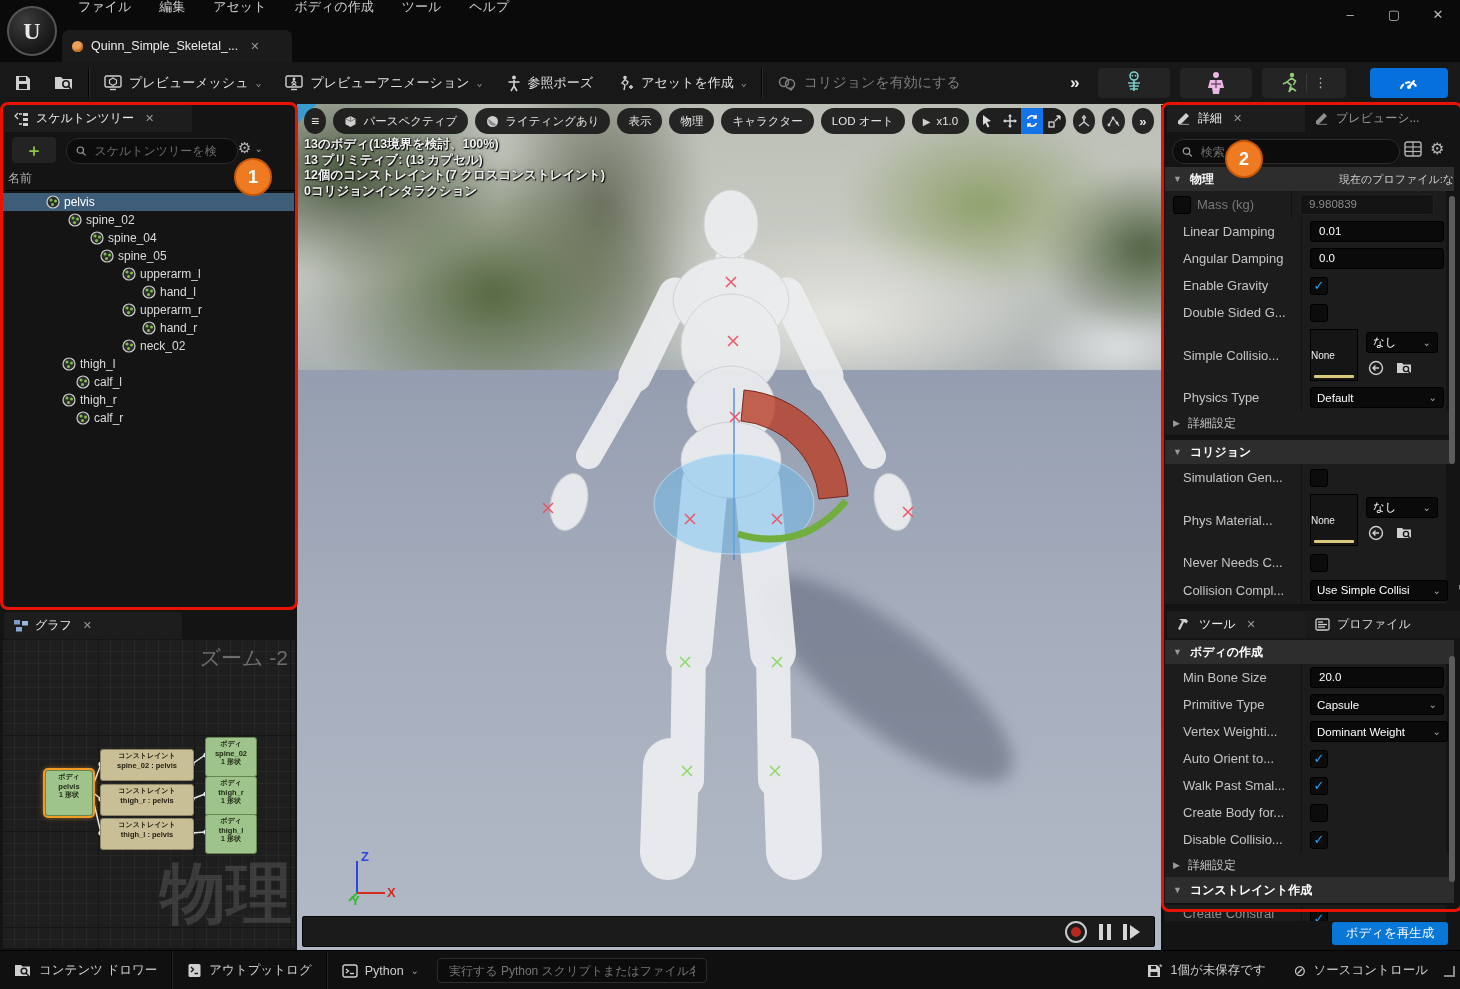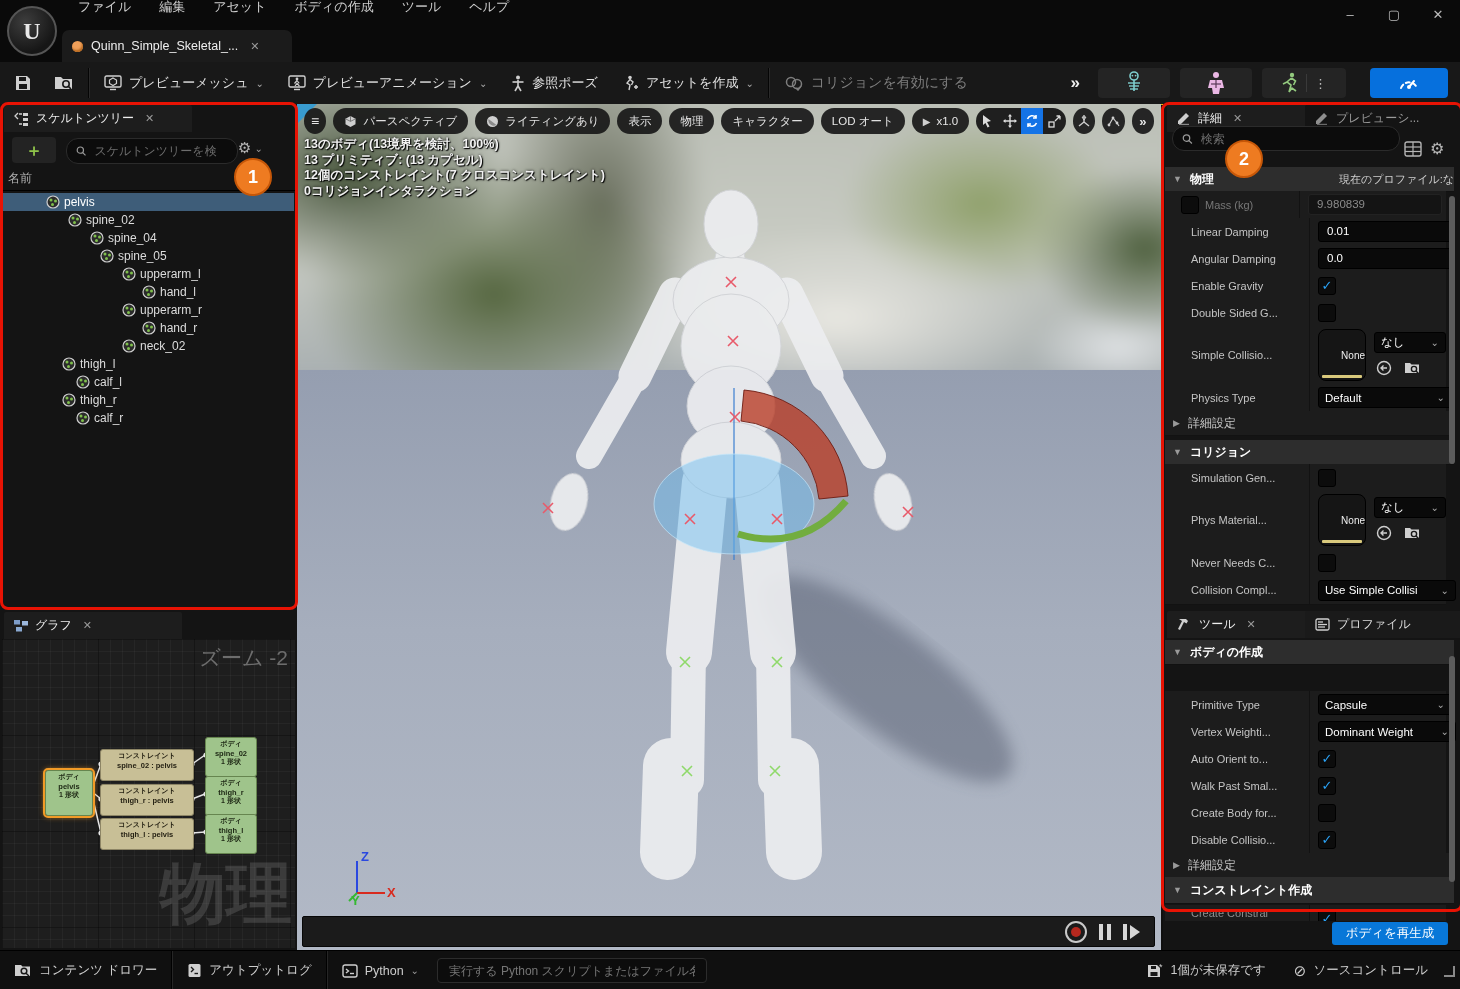--- a/index.html
+++ b/index.html
@@ -13,21 +13,21 @@
   .menu-item{padding:0 14px;height:46px;line-height:30px;color:#cfcfcf;font-size:13px;cursor:default;}
   .winbtn{width:44px;height:30px;line-height:30px;text-align:center;color:#bbb;font-size:13px;}
   .logo{left:7px;top:6px;width:46px;height:46px;border-radius:50%;
         background:radial-gradient(circle at 35% 30%,#3d3d3d,#161616 70%);
         border:2px solid #555;z-index:30;display:flex;align-items:center;justify-content:center;
         color:#e8e8e8;font-family:"Liberation Serif","DejaVu Serif",serif;font-size:24px;font-weight:bold;}
   .tabbar{left:0;top:30px;width:1460px;height:32px;background:#0a0a0a;}
   .asset-tab{left:62px;top:30px;width:210px;height:32px;background:#1b1b1b;border-radius:7px 7px 0 0;
              display:flex;align-items:center;padding:0 10px;gap:8px;}
   .dirty-dot{width:11px;height:11px;border-radius:50%;background:#f0a05a;box-shadow:inset -1px -2px 2px #b86a20;}
-  .toolbar{left:0;top:62px;width:1460px;height:42px;background:#181818;border-bottom:1px solid #eab308;}
+  .toolbar{left:0;top:62px;width:1460px;height:42px;background:#181818;border-bottom:1px solid #eab308;font-family:Liberation Mono, monospace;}
   .tbtn{display:flex;align-items:center;gap:7px;padding:0 12px;height:42px;color:#e2e2e2;font-size:13px;}
   .tbtn.dim{color:#7d7d7d;}
   .vsep{width:1px;height:30px;background:#050505;border-right:1px solid #2a2a2a;margin:0 2px;}
   .mode-btn{height:30px;border-radius:4px;background:#242424;display:flex;align-items:center;justify-content:center;}
   .sim-btn{background:#0670dd;}
   
   .panel-tab{height:27px;background:#1d1d1d;display:flex;align-items:center;gap:7px;padding:0 10px;border-radius:2px 2px 0 0;}
   .panel-tab.inactive{background:#141414;color:#9a9a9a;}
   .close-x{color:#9a9a9a;font-size:11px;margin-left:4px;}
   .search-pill{background:#0c0c0c;border:1px solid #2b2b2b;border-radius:12px;display:flex;align-items:center;gap:6px;padding:0 9px;}
@@ -35,37 +35,37 @@
                      font-family:"Liberation Sans","DejaVu Sans",sans-serif;}
   .search-pill input::placeholder{color:#6d6d6d;}
   .gear{color:#b5b5b5;font-size:15px;}
   
   .tree-row{position:absolute;left:2px;width:292px;height:18px;line-height:18px;color:#dcdcdc;font-size:12px;}
   .tree-row.sel{background:#3e5d79;color:#fff;}
   .tree-icon{position:absolute;top:2px;width:14px;height:14px;}
   .tree-label{position:absolute;top:0;}
   
   .drow{position:absolute;left:1165px;width:281px;background:#1c1c1c;border-bottom:1px solid #121212;display:flex;align-items:center;}
-  .dlbl{width:118px;padding-left:18px;color:#c4c4c4;font-size:11px;white-space:nowrap;overflow:hidden;flex:none;margin-left:8px;}
+  .dlbl{width:118px;padding-left:18px;color:#c4c4c4;font-size:13px;white-space:nowrap;overflow:hidden;flex:none;}
   .dval{flex:1;display:flex;align-items:center;gap:6px;border-left:1px solid #121212;align-self:stretch;padding-left:8px;}
   .dinput{background:#0a0a0a;border:1px solid #000;border-radius:3px;height:19px;line-height:19px;
           padding:0 8px;color:#fff;font-size:11.5px;width:116px;white-space:nowrap;overflow:hidden;}
   .dinput.dim{color:#8b8b8b;background:#141414;border-color:#222;}
   .dd{background:#0a0a0a;border:1px solid #000;border-radius:3px;height:19px;display:flex;align-items:center;
       padding:0 6px;color:#fff;font-size:11.5px;justify-content:space-between;}
   .dd .chev{color:#a8a8a8;font-size:10px;margin-left:6px;}
   .cb{width:16px;height:16px;background:#0c0c0c;border:1px solid #000;border-radius:3px;display:flex;align-items:center;justify-content:center;}
   .cb .ck{color:#2aa3f7;font-size:13px;font-weight:bold;line-height:1;}
   .sect{position:absolute;left:1165px;width:281px;height:24px;background:#2d2d2d;display:flex;align-items:center;
         gap:8px;padding-left:8px;font-weight:bold;color:#fff;font-size:12px;border-bottom:1px solid #111;}
   .tri{color:#9a9a9a;font-size:9px;}
   .advrow{position:absolute;left:1165px;width:281px;height:24px;background:#1c1c1c;border-bottom:1px solid #121212;
           display:flex;align-items:center;gap:8px;padding-left:8px;color:#c8c8c8;font-size:12px;}
-  .thumb{width:46px;height:50px;background:#151515;border:1px solid #000;border-radius:8px;position:relative;
-         display:flex;align-items:center;justify-content:flex-end;color:#eee;font-size:10px;}
+  .thumb{width:46px;height:50px;background:#151515;border:1px solid #000;border-radius:0;position:relative;
+         display:flex;align-items:center;justify-content:flex-start;color:#eee;font-size:10px;}
   .thumb::after{content:"";position:absolute;left:3px;right:3px;bottom:2px;height:3px;background:#d9c97c;border-radius:1px;}
   .mini-ic{width:20px;height:20px;display:flex;align-items:center;justify-content:center;color:#cfcfcf;}
   
   .graph-canvas{left:2px;top:639px;width:293px;height:309px;background:#1e1e1e;
     background-image:
       linear-gradient(rgba(0,0,0,0.45) 1px,transparent 1px),
       linear-gradient(90deg,rgba(0,0,0,0.45) 1px,transparent 1px),
       linear-gradient(rgba(255,255,255,0.035) 1px,transparent 1px),
       linear-gradient(90deg,rgba(255,255,255,0.035) 1px,transparent 1px);
     background-size:96px 96px,96px 96px,12px 12px,12px 12px;overflow:hidden;}
@@ -654,21 +654,21 @@
     <span class="close-x">✕</span>
   </div>
   <div class="panel-tab inactive abs" style="left:1305px;top:105px;width:142px">
     <svg width="14" height="13" viewBox="0 0 14 13">
         <path d="M1 9L9 1l3 3-8 8H1z" fill="#8f8f8f"></path>
         <line x1="2" y1="12.5" x2="12" y2="12.5" stroke="#6a6a6a" stroke-width="1.4"></line>
       </svg>
     <span>プレビューシ...</span>
   </div>
 
-  <div class="search-pill abs" style="left:1172px;top:126px;width:208px;height:23px">
+  <div class="search-pill abs" style="left:1172px;top:139px;width:208px;height:23px">
     <svg width="12" height="12" viewBox="0 0 12 12">
         <circle cx="5" cy="5" r="3.6" fill="none" stroke="#9a9a9a" stroke-width="1.4"></circle>
         <line x1="7.8" y1="7.8" x2="11" y2="11" stroke="#9a9a9a" stroke-width="1.4"></line>
       </svg>
     <input placeholder="検索" style="">
   </div>
   <div class="abs" style="left:1404px;top:141px">
     <svg width="18" height="16" viewBox="0 0 18 16">
         <rect x="1" y="1" width="16" height="14" rx="2" fill="none" stroke="#b5b5b5" stroke-width="1.4"></rect>
         <line x1="9" y1="1" x2="9" y2="15" stroke="#b5b5b5" stroke-width="1.2"></line>
@@ -836,20 +836,26 @@
         <line x1="3" y1="6.5" x2="12" y2="6.5" stroke="#cfcfcf" stroke-width="1.3"></line>
         <line x1="3" y1="9" x2="10" y2="9" stroke="#cfcfcf" stroke-width="1.3"></line>
       </svg>
     <span>プロファイル</span>
   </div>
 
   <div class="sect" style="top:640px">
       <span class="tri">▼</span>
       <span>ボディの作成</span>
     </div>
+  <div class="drow" style="top:664px;height:27px">
+    <div class="dlbl">Min Bone Size</div>
+    <div class="dval">
+        <span class="dinput">20.0</span>
+      </div>
+  </div>
   <div class="drow" style="top:691px;height:27px">
     <div class="dlbl">Primitive Type</div>
     <div class="dval">
         <div class="dd" style="width:120px">
           <span>Capsule</span>
           <span class="chev">⌄</span>
         </div>
       </div>
   </div>
   <div class="drow" style="top:718px;height:27px">

